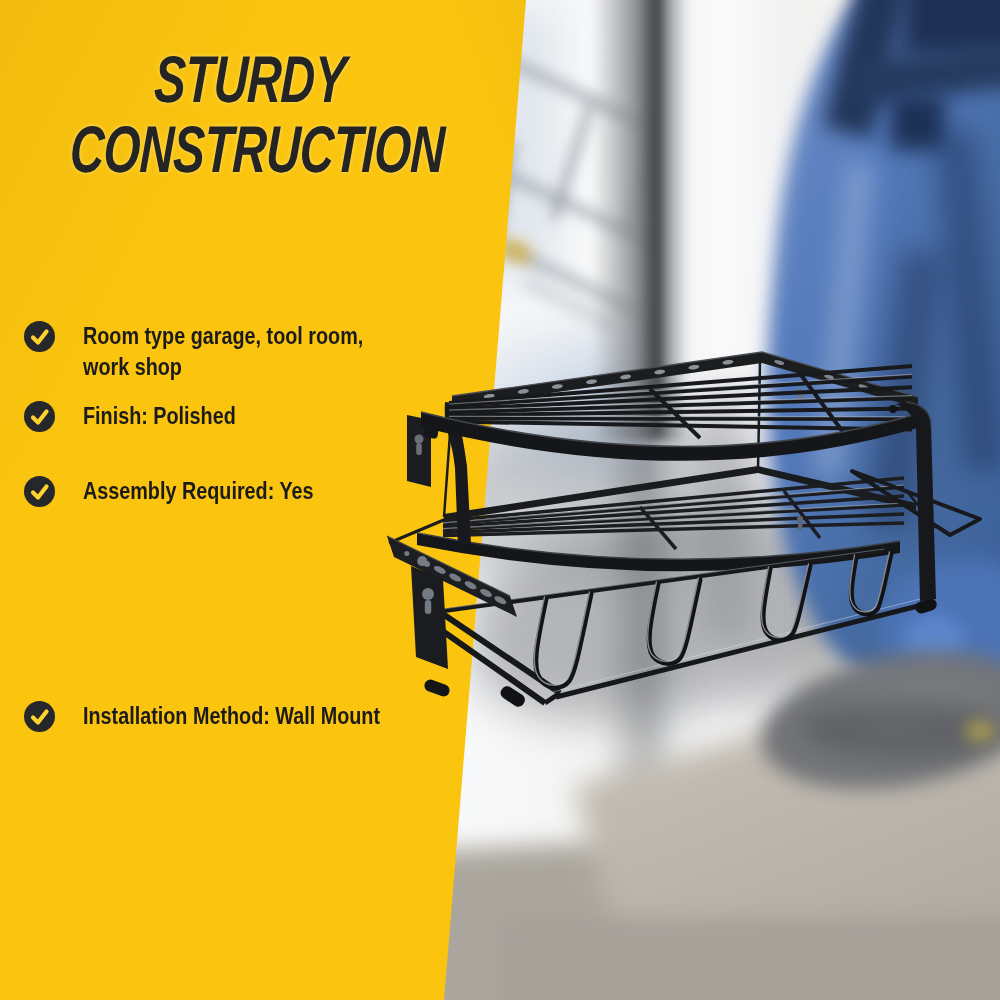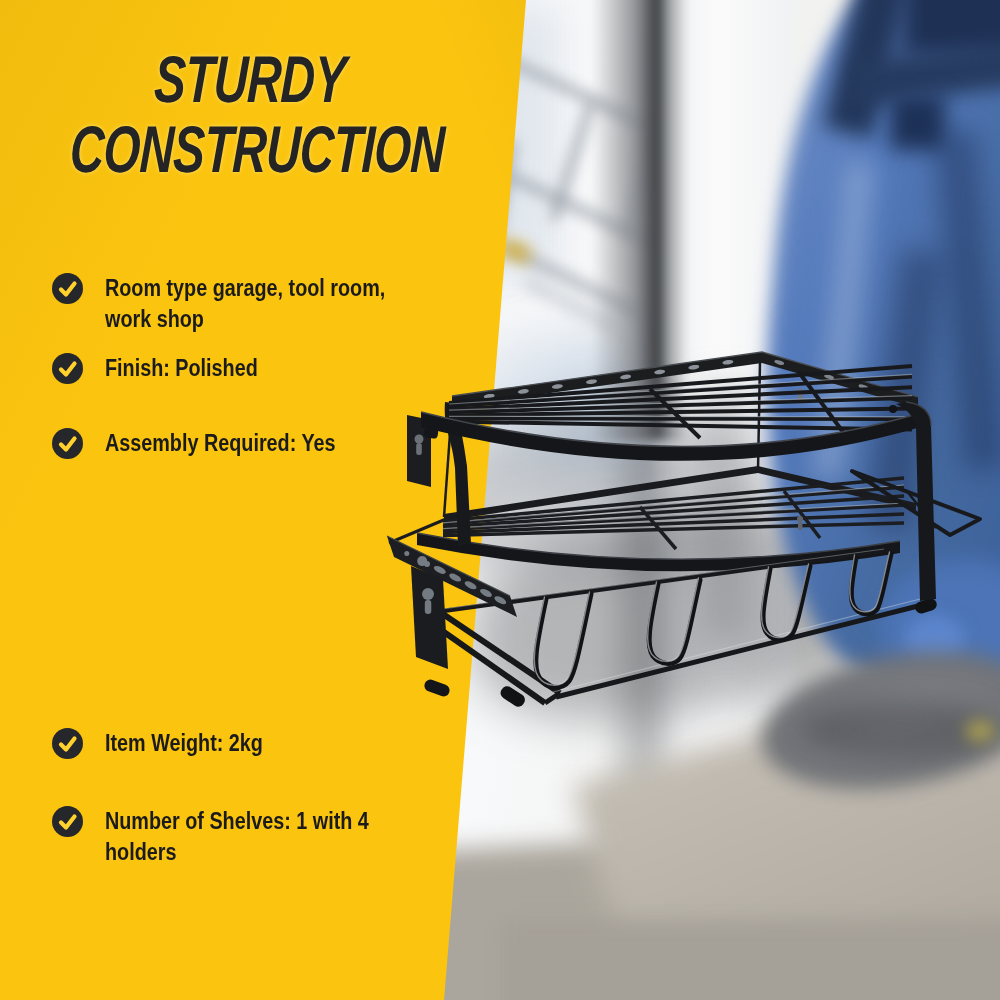--- a/index.html
+++ b/index.html
@@ -16,21 +16,21 @@
         linear-gradient(118deg,rgba(120,85,0,.07) 0%,rgba(120,85,0,0) 20%),
         linear-gradient(255deg,rgba(255,255,255,.09) 0%,rgba(255,255,255,0) 24%),
         linear-gradient(70deg,rgba(0,0,0,0) 58%,rgba(0,0,0,.05) 72%,rgba(0,0,0,0) 86%);}
   
   .content{position:absolute;inset:0;}
   .title{position:absolute;left:0;top:44px;width:500px;text-align:center;
          color:#242424;font-weight:bold;font-style:italic;
          font-size:66px;line-height:70px;letter-spacing:-1px;}
   .tline{transform:scaleX(.72) skewX(-3deg);transform-origin:50% 50%;
          text-shadow:0 0 6px rgba(255,221,88,.95),0 0 2px rgba(255,221,88,.8);}
-  .feat{position:absolute;left:52px;display:flex;gap:22px;width:430px;}
+  .feat{position:absolute;left:24px;display:flex;gap:28px;width:430px;margin-top:48px;}
   .check{width:31px;height:31px;flex:0 0 31px;margin-top:0;}
   .ftext{font-weight:bold;font-size:23px;line-height:31px;color:#1b1b1b;
          transform:scaleX(.86);transform-origin:0 0;}
   .ln{display:block;white-space:nowrap;}
   .rack{position:absolute;left:380px;top:340px;width:620px;height:400px;}
 </style>
 </head>
 <body>
 
 <div class="canvas">
@@ -106,37 +106,27 @@
     </div>
     <div class="feat" style="top:428px">
       <svg class="check" viewBox="0 0 31 31">
           <circle cx="15.5" cy="15.5" r="15.5" fill="#26272a"></circle>
           <path d="M9 16.5 L14 21.5 L22.5 10.5" fill="none" stroke="#ffd22e" stroke-width="4.2" stroke-linecap="round" stroke-linejoin="round"></path>
         </svg>
       <div class="ftext">
           <span class="ln">Assembly Required: Yes</span>
         </div>
     </div>
-    <div class="feat" style="top:728px">
-      <svg class="check" viewBox="0 0 31 31">
-          <circle cx="15.5" cy="15.5" r="15.5" fill="#26272a"></circle>
-          <path d="M9 16.5 L14 21.5 L22.5 10.5" fill="none" stroke="#ffd22e" stroke-width="4.2" stroke-linecap="round" stroke-linejoin="round"></path>
-        </svg>
-      <div class="ftext">
-          <span class="ln">Item Weight: 2kg</span>
-        </div>
-    </div>
-    <div class="feat" style="top:806px">
-      <svg class="check" viewBox="0 0 31 31">
-          <circle cx="15.5" cy="15.5" r="15.5" fill="#26272a"></circle>
-          <path d="M9 16.5 L14 21.5 L22.5 10.5" fill="none" stroke="#ffd22e" stroke-width="4.2" stroke-linecap="round" stroke-linejoin="round"></path>
-        </svg>
-      <div class="ftext">
-          <span class="ln">Number of Shelves: 1 with 4</span>
-          <span class="ln">holders</span>
+    <div class="feat" style="top:653px">
+      <svg class="check" viewBox="0 0 31 31">
+          <circle cx="15.5" cy="15.5" r="15.5" fill="#26272a"></circle>
+          <path d="M9 16.5 L14 21.5 L22.5 10.5" fill="none" stroke="#ffd22e" stroke-width="4.2" stroke-linecap="round" stroke-linejoin="round"></path>
+        </svg>
+      <div class="ftext">
+          <span class="ln">Installation Method: Wall Mount</span>
         </div>
     </div>
   </div>
 
   <svg class="rack" viewBox="380 340 620 400">
 
     <path d="M760,362 L758,470" stroke="#1a1c1f" stroke-width="2.5" fill="none"></path>
     <path d="M452,406 L444,517" stroke="#1a1c1f" stroke-width="2.5" fill="none"></path>
 
     <path d="M389,543 L446,519" stroke="#1a1c1f" stroke-width="3" fill="none"></path>

